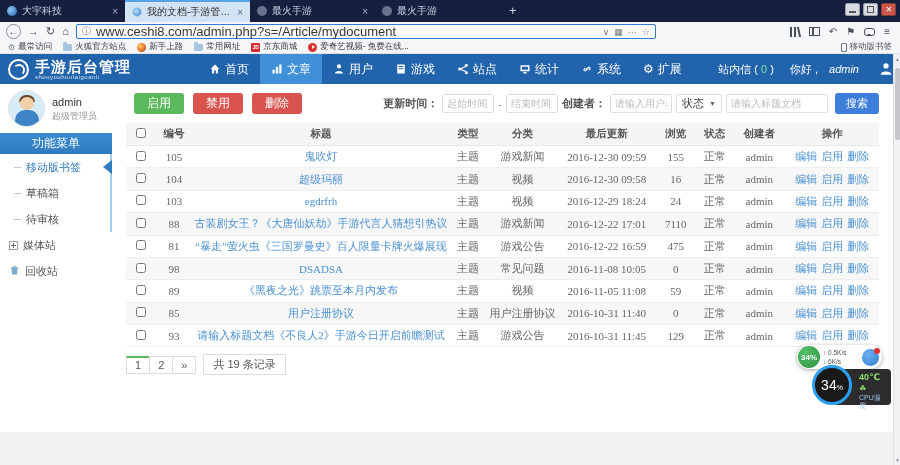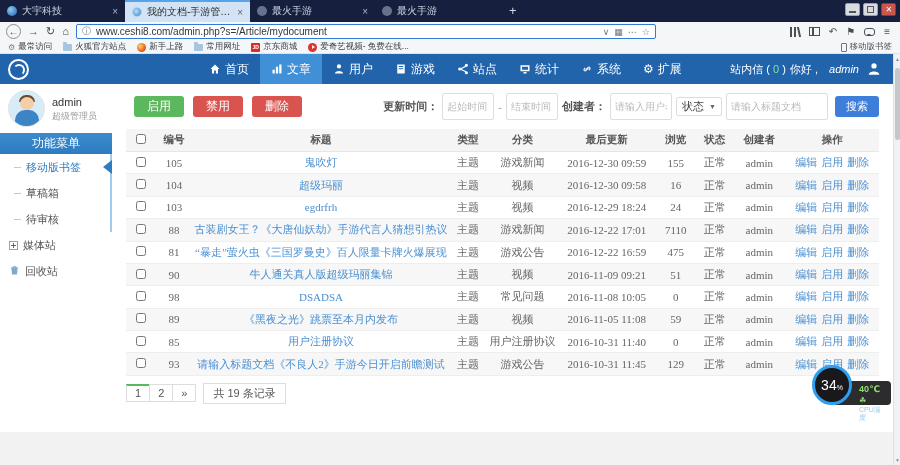--- a/index.html
+++ b/index.html
@@ -24,21 +24,21 @@
   .win-btn.min:after { content:""; position:absolute; left:3px; right:3px; bottom:2px; height:2px; background:#555; }
   .win-btn.max:after { content:""; position:absolute; left:3px; right:3px; top:2px; bottom:2px; border:1px solid #555; }
   .win-btn.close { background:#c9574c; border-color:#8e3a33; }
   .win-btn.close:after { content:"✕"; color:#fff; font-size:8px; position:absolute; left:3.5px; top:1px; }
 
   .toolbar { height:19px; background:#f5f6f8; display:flex; align-items:center; padding:0 6px; gap:7px; }
   .nav-glyph { font-size:11px; color:#4a4f57; line-height:17px; }
   .back-circle { width:15px; height:15px; border:1px solid #8a8f98; border-radius:50%; text-align:center; line-height:13px; font-size:10px; color:#3f444c; }
   .urlbox { flex:1; max-width:580px; height:15px; background:#fff; border:1px solid #2f7bd6; border-radius:2px; display:flex; align-items:center; padding:0 5px; gap:5px; }
   .url-info { color:#7a8088; font-size:9px; }
-  .url-text { flex:1; font-size:10px; color:#32363c; white-space:nowrap; overflow:hidden; }
+  .url-text { flex:1; font-size:13px; color:#32363c; white-space:nowrap; overflow:hidden; }
   .url-icn { font-size:9px; color:#6f757d; }
   .tb-icons { display:flex; align-items:center; gap:9px; margin-left:auto; padding-right:4px; }
   .tb-icn { font-size:10px; color:#4a4f57; }
   .icn-library { display:inline-block; width:10px; height:10px; position:relative; }
   .icn-library:before { content:""; position:absolute; left:0; top:0; bottom:0; width:2px; background:#4a4f57; box-shadow:4px 0 0 #4a4f57; }
   .icn-library:after { content:""; position:absolute; right:0; top:0; bottom:0; width:2px; background:#4a4f57; transform:skewX(12deg); }
   .icn-sidebar { display:inline-block; width:11px; height:9px; border:1px solid #4a4f57; position:relative; }
   .icn-sidebar:before { content:""; position:absolute; left:2px; top:0; bottom:0; width:2px; background:#4a4f57; }
   .icn-bubble { display:inline-block; width:11px; height:8px; border:1px solid #4a4f57; border-radius:3px; position:relative; }
   .icn-bubble:after { content:""; position:absolute; left:2px; bottom:-3px; border:2px solid transparent; border-top-color:#4a4f57; }
@@ -60,21 +60,21 @@
   .logo { display:flex; align-items:center; padding:0 10px 0 8px; gap:6px; min-width:198px; }
   .logo-icn { width:21px; height:21px; border-radius:50%; border:2px solid #fff; position:relative; flex:none; }
   .logo-icn:after { content:""; position:absolute; left:3px; top:3px; width:8px; height:8px; border-radius:50%; border:2px solid #fff; border-left-color:transparent; border-bottom-color:transparent; }
   .logo-title { font-size:15px; font-weight:bold; letter-spacing:1px; line-height:15px; }
   .logo-sub { font-size:6px; color:#cfe2f5; letter-spacing:.5px; }
   .adm-nav { display:flex; }
   .adm-nav-item { display:flex; align-items:center; gap:4px; padding:0 11px; font-size:12px; cursor:pointer; }
   .adm-nav-item.active { background:#4090d8; }
   .adm-nav-item svg { width:12px; height:12px; fill:#fff; }
   .nav-gear { font-size:12px; }
-  .user-area { margin-left:auto; display:flex; align-items:center; gap:4px; font-size:11px; padding-right:12px; }
+  .user-area { margin-left:auto; display:flex; align-items:center; gap:16px; font-size:11px; }
   .msg-count { color:#7fe39a; }
   .user-name { font-style:italic; margin-left:8px; }
   .user-icn svg { width:14px; height:14px; fill:#fff; vertical-align:-3px; margin-left:4px; }
 
   
   .admin-body { position:relative; height:381px; background:#f2f2f2; }
   .sidebar { position:absolute; left:0; top:0; width:112px; height:348px; background:#fff; }
   .avatar-row { display:flex; align-items:center; padding:6px 5px 6px 8px; gap:7px; }
   .avatar { width:37px; height:37px; border-radius:50%; background:#d8ecf8; border:1px solid #e3e3e3; position:relative; overflow:hidden; flex:none; }
   .avatar .head { position:absolute; left:11px; top:6px; width:14px; height:13px; border-radius:50%; background:#f3cfa8; }
@@ -96,21 +96,21 @@
   .trash-icn svg { width:11px; height:12px; fill:#7fa9cc; }
 
   .content { position:absolute; left:112px; top:0; width:781px; height:348px; background:#fff; }
   .content-title { font-size:15px; color:#4a4a4a; padding:11px 0 9px 22px; border-bottom:1px solid #e6e6e6; }
   .actions-row { display:flex; align-items:center; padding:9px 14px 4px 22px; }
   .btn { height:21px; line-height:21px; padding:0 13px; border-radius:3px; color:#fff; font-size:12px; margin-right:9px; border:none; cursor:pointer; }
   .btn-green { background:#5cb85c; }
   .btn-red { background:#d9534f; }
   .filters { margin-left:auto; display:flex; align-items:center; gap:4px; font-size:11px; color:#555; }
   .flt-label { font-weight:bold; white-space:nowrap; }
-  .flt-input { height:27px; border:1px solid #ddd; border-radius:2px; font-size:10px; padding:0 4px; color:#555; }
+  .flt-input { height:19px; border:1px solid #ddd; border-radius:2px; font-size:10px; padding:0 4px; color:#555; }
   .flt-input::placeholder { color:#bbb; }
   .w-time { width:52px; } .w-user { width:62px; } .w-title { width:102px; }
   .flt-sep { color:#999; }
   .flt-select { height:19px; width:46px; border:1px solid #ddd; border-radius:2px; background:#fff; display:flex; align-items:center; justify-content:space-between; padding:0 5px; font-size:11px; color:#444; cursor:pointer; }
   .flt-select .caret { font-size:7px; color:#666; }
   .btn-search { height:21px; padding:0 11px; background:#3d7edb; border-radius:3px; color:#fff; font-size:11px; border:none; margin-left:3px; cursor:pointer; }
 
   .doc-table { width:753px; margin:5px 14px 6px 14px; border-collapse:collapse; font-size:11px; color:#666; font-family:"Liberation Serif","DejaVu Serif",serif; }
   .doc-table th { background:#f5f5f5; font-weight:bold; color:#555; padding:4px 2px; border-bottom:1px solid #e6e6e6; text-align:center; font-family:"Liberation Sans","DejaVu Sans",sans-serif; font-size:10.5px; }
   .doc-table td { padding:3.2px 2px; border-bottom:1px solid #eee; text-align:center; white-space:nowrap; overflow:hidden; }
@@ -130,21 +130,21 @@
   .pg-arrow { position:absolute; left:0; width:7px; font-size:5px; color:#8a8f98; text-align:center; }
   .pg-arrow.up { top:2px; } .pg-arrow.down { bottom:2px; }
 
   
   .net-pill { position:absolute; left:797px; top:345px; width:85px; height:24px; background:#fdfdfd; border-radius:12px; box-shadow:0 1px 4px rgba(0,0,0,.35); display:flex; align-items:center; z-index:40; }
   .net-circle { width:22px; height:22px; border-radius:50%; background:radial-gradient(circle at 35% 30%, #55c06a, #2e9140); color:#fff; font-size:8px; font-weight:bold; display:flex; align-items:center; justify-content:center; margin-left:1px; flex:none; }
   .net-speeds { font-size:6.5px; line-height:1.45; margin-left:3px; color:#555; }
   .net-up { color:#d9534f; } .net-down { color:#3aa34a; }
   .net-blue { width:17px; height:17px; border-radius:50%; background:radial-gradient(circle at 35% 30%, #6db2ef, #2f7bd6); margin-left:auto; margin-right:3px; position:relative; flex:none; }
   .net-blue:after { content:""; position:absolute; right:-1px; top:-1px; width:6px; height:6px; border-radius:50%; background:#e03131; }
-  .cpu-pill { position:absolute; left:833px; top:369px; width:58px; height:24px; background:rgba(28,28,30,.93); border-radius:4px; z-index:41; padding:3px 4px 3px 26px; line-height:1.2;margin-top:12px; }
+  .cpu-pill { position:absolute; left:833px; top:369px; width:58px; height:36px; background:rgba(28,28,30,.93); border-radius:4px; z-index:41; padding:3px 4px 3px 26px; line-height:1.2; }
   .cpu-temp { font-size:9px; font-weight:bold; color:#8ce06a; }
   .leaf { color:#8ce06a; font-size:8px; }
   .cpu-label { font-size:7px; color:#9fc8e8; }
   .cpu-ball { position:absolute; left:812px; top:365px; width:40px; height:40px; border-radius:50%; background:#19191b; border:3px solid #2e9ef0; color:#fff; display:flex; align-items:baseline; justify-content:center; z-index:42; padding-top:9px; }
   .cpu-num { font-size:14px; }
   .cpu-unit { font-size:7px; }
 </style>
 </head>
 <body>
 
@@ -228,20 +228,24 @@
     </span>
     <span class="bm-right">
       <span class="bm-phone"></span>
       <span>移动版书签</span>
     </span>
   </div>
 
   <div class="admin-header">
     <div class="logo">
       <span class="logo-icn"></span>
+      <span class="logo-meta">
+        <div class="logo-title">手游后台管理</div>
+        <div class="logo-sub">shouyouhoutaiguanli</div>
+      </span>
     </div>
     <div class="adm-nav">
       <div class="adm-nav-item">
         <svg viewBox="0 0 16 16">
             <path d="M8 2 L14 8 H12 V14 H9.2 V10 H6.8 V14 H4 V8 H2 Z"></path>
           </svg>
         <span>首页</span>
       </div>
       <div class="adm-nav-item active">
         <svg viewBox="0 0 16 16">
@@ -472,34 +476,20 @@
               <td>游戏公告</td>
               <td>2016-12-22 16:59</td>
               <td>475</td>
               <td>正常</td>
               <td>admin</td>
               <td class="op-links">
                 <a>编辑</a><a>启用</a><a>删除</a>
               </td>
             </tr>
 
-            <tr>
-              <td><input type="checkbox" style=""></td>
-              <td>90</td>
-              <td><a>牛人通关真人版超级玛丽集锦</a></td>
-              <td>主题</td>
-              <td>视频</td>
-              <td>2016-11-09 09:21</td>
-              <td>51</td>
-              <td>正常</td>
-              <td>admin</td>
-              <td class="op-links">
-                <a>编辑</a><a>启用</a><a>删除</a>
-              </td>
-            </tr>
 
             <tr>
               <td><input type="checkbox" style=""></td>
               <td>98</td>
               <td><a>DSADSA</a></td>
               <td>主题</td>
               <td>常见问题</td>
               <td>2016-11-08 10:05</td>
               <td>0</td>
               <td>正常</td>
@@ -564,20 +554,28 @@
       </div>
     </div>
   </div>
 
   <div class="pg-scrollbar">
     <div class="pg-arrow up">▲</div>
     <div class="pg-thumb"></div>
     <div class="pg-arrow down">▼</div>
   </div>
 
+  <div class="net-pill">
+    <span class="net-circle">34%</span>
+    <span class="net-speeds">
+      <div><span class="net-up">↑</span> <span>0.5K/s</span></div>
+      <div><span class="net-down">↓</span> <span>6K/s</span></div>
+    </span>
+    <span class="net-blue"></span>
+  </div>
   <div class="cpu-pill">
     <div class="cpu-temp"><span>40℃</span> <span class="leaf">☘</span></div>
     <div class="cpu-label">CPU温度</div>
   </div>
   <div class="cpu-ball">
     <span class="cpu-num">34</span>
       <span class="cpu-unit">%</span>
   </div>
 
 </div>

